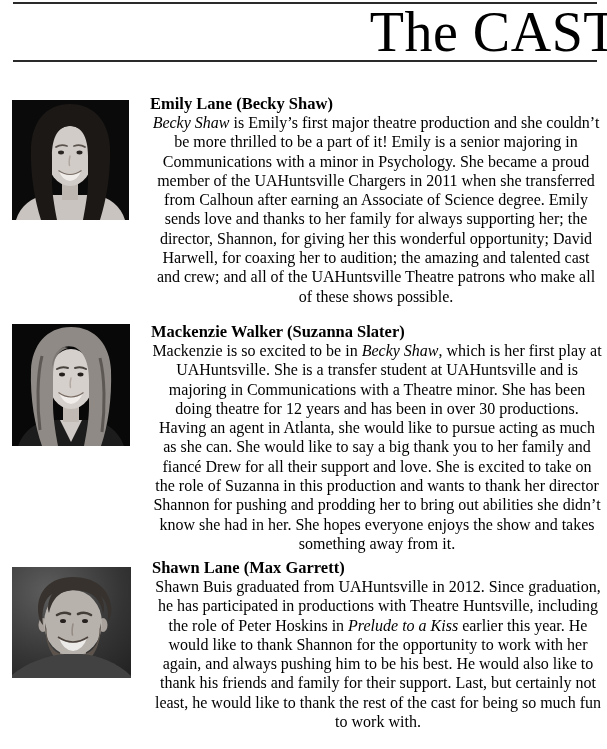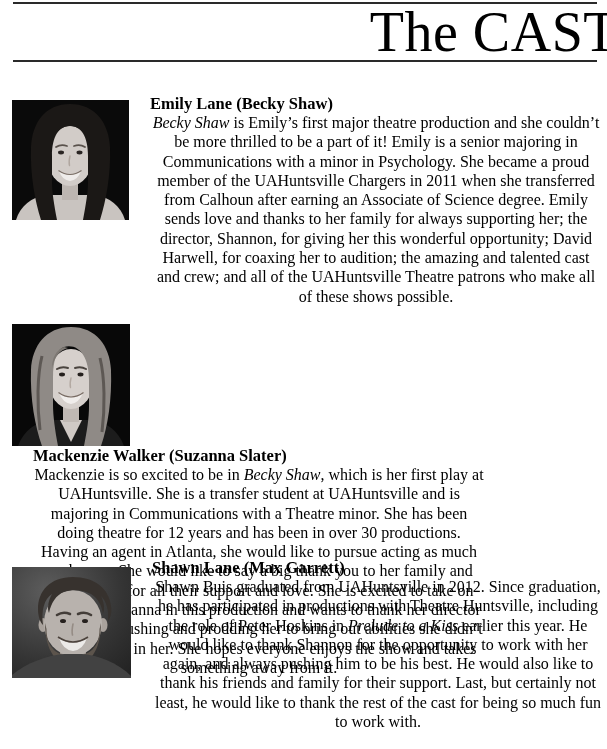--- a/index.html
+++ b/index.html
@@ -25,21 +25,21 @@
     position: absolute; top: 7px; left: 0; width: 100%;
     margin: 0; text-align: right;
     font-size: 56px; line-height: 50px; font-weight: normal;
     letter-spacing: 0.5px;
     padding-left: 11px;
   }
 
   
   .entry { position: absolute; left: 12px; display: flex; align-items: flex-start; }
   .entry-1 { top: 94px; }
-  .entry-2 { top: 322px; flex-direction: column; }
+  .entry-2 { top: 322px; }
   .entry-3 { top: 558px; }
   .photo { margin: 0; flex: 0 0 auto; line-height: 0; }
   .entry-1 .photo { margin-top: 6px; }
   .entry-2 .photo { margin-top: 2px; }
   .entry-3 .photo { margin-top: 9px; }
   .photo svg { display: block; }
 
   .bio { margin-left: 21px; width: 452px; }
   .name {
     margin: 0; font-size: 16.5px; line-height: 19px; font-weight: bold;

